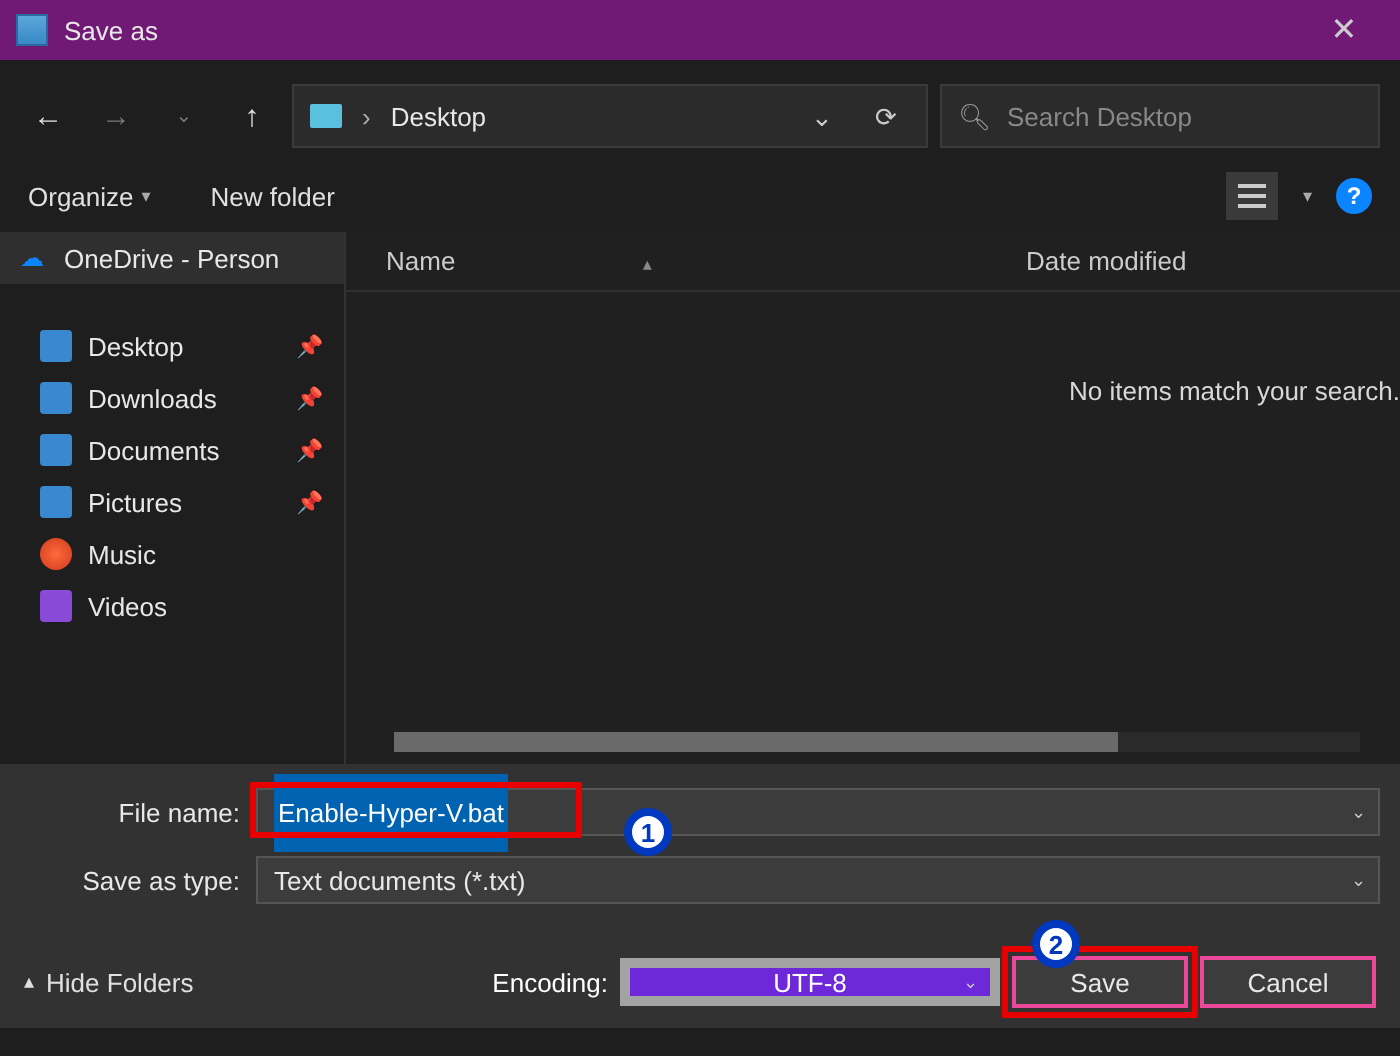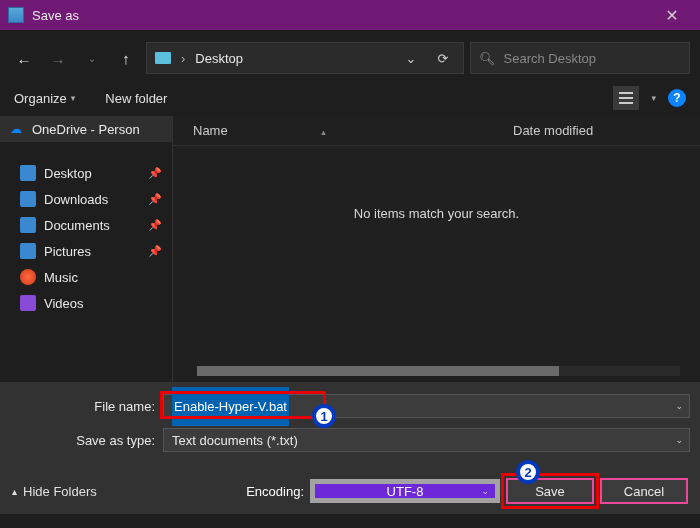--- a/index.html
+++ b/index.html
@@ -130,40 +130,40 @@
     height: 30px;
     display: flex;
     align-items: center;
     padding: 0 20px;
     color: #ccc;
     border-bottom: 1px solid #303030;
   }
   .filehead .col-name { flex: 0 0 320px; }
   .filehead .sorticon { font-size: 9px; color: #888; margin-left: 90px;}
   .empty-msg {
-    text-align: center;
+    text-align: right;
     color: #d8d8d8;
-    margin-top: 60px;
+    margin-top: 42px;
   }
   .hscroll {
     position: absolute; left: 24px; right: 20px; bottom: 6px; height: 10px;
     background: #2a2a2a;
   }
   .hscroll .thumb { position: absolute; left: 0; width: 75%; top:0; bottom:0; background:#6a6a6a;}
   .bottom {
     background: #323232;
     padding-top: 10px;
   }
   .formrow {
     display: flex;
     align-items: center;
     height: 28px;
     margin-bottom: 6px;
   }
-  .formrow .lbl { width: 163px; text-align: right; padding-right: 8px; color: #e8e8e8;}
+  .formrow .lbl { width: 128px; text-align: right; padding-right: 8px; color: #e8e8e8;}
   .combo {
     flex: 1;
     height: 24px;
     background: #3c3c3c;
     border: 1px solid #555;
     display: flex;
     align-items: center;
     padding: 0 8px;
     margin-right: 10px;
     color: #e8e8e8;

